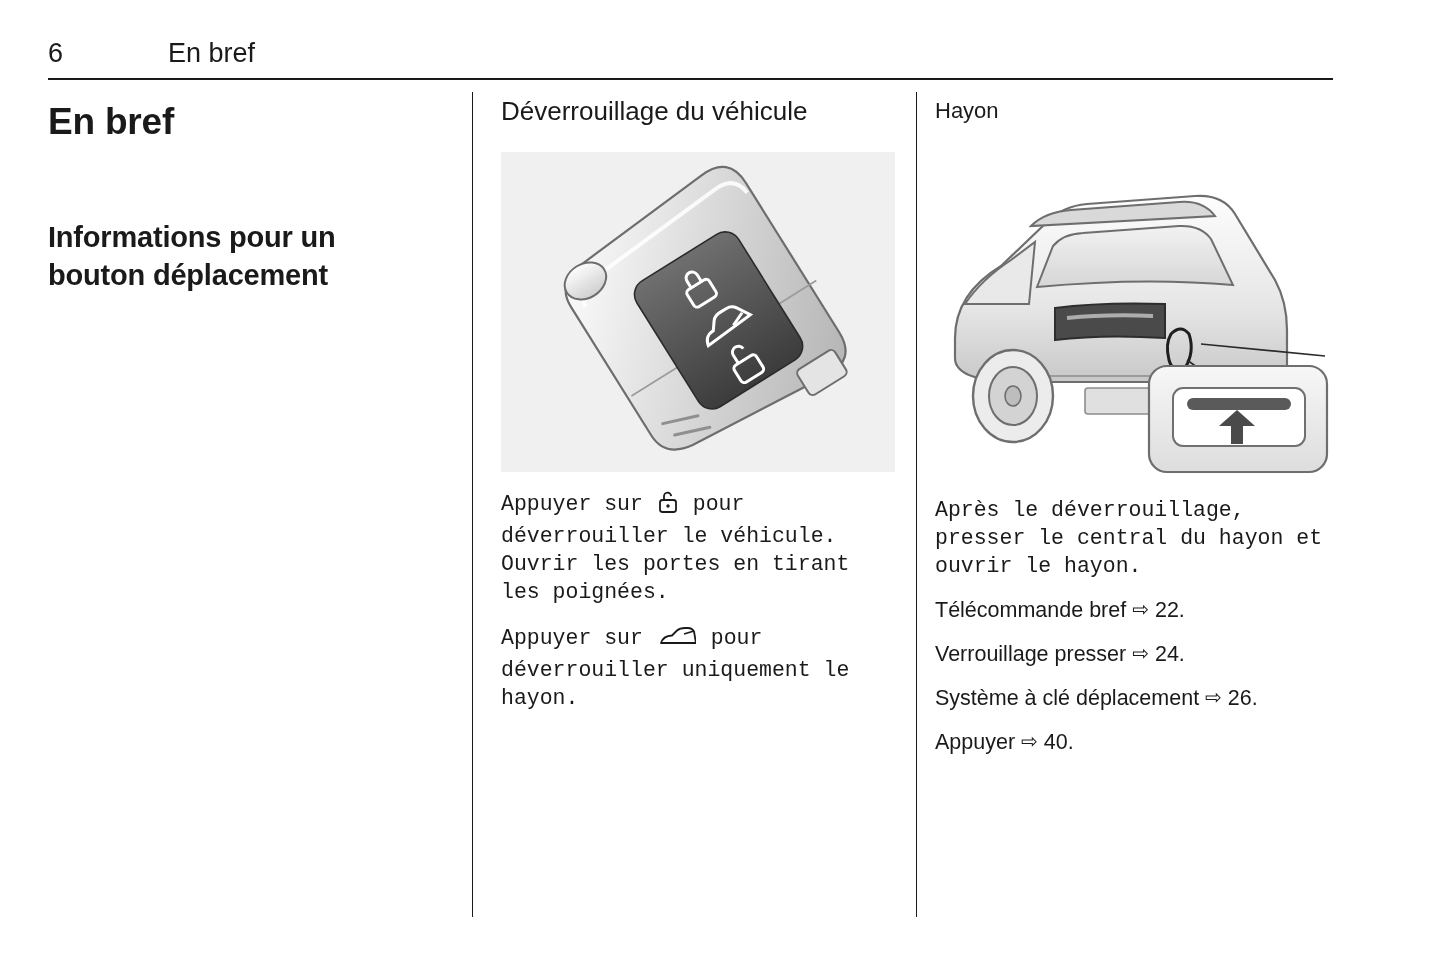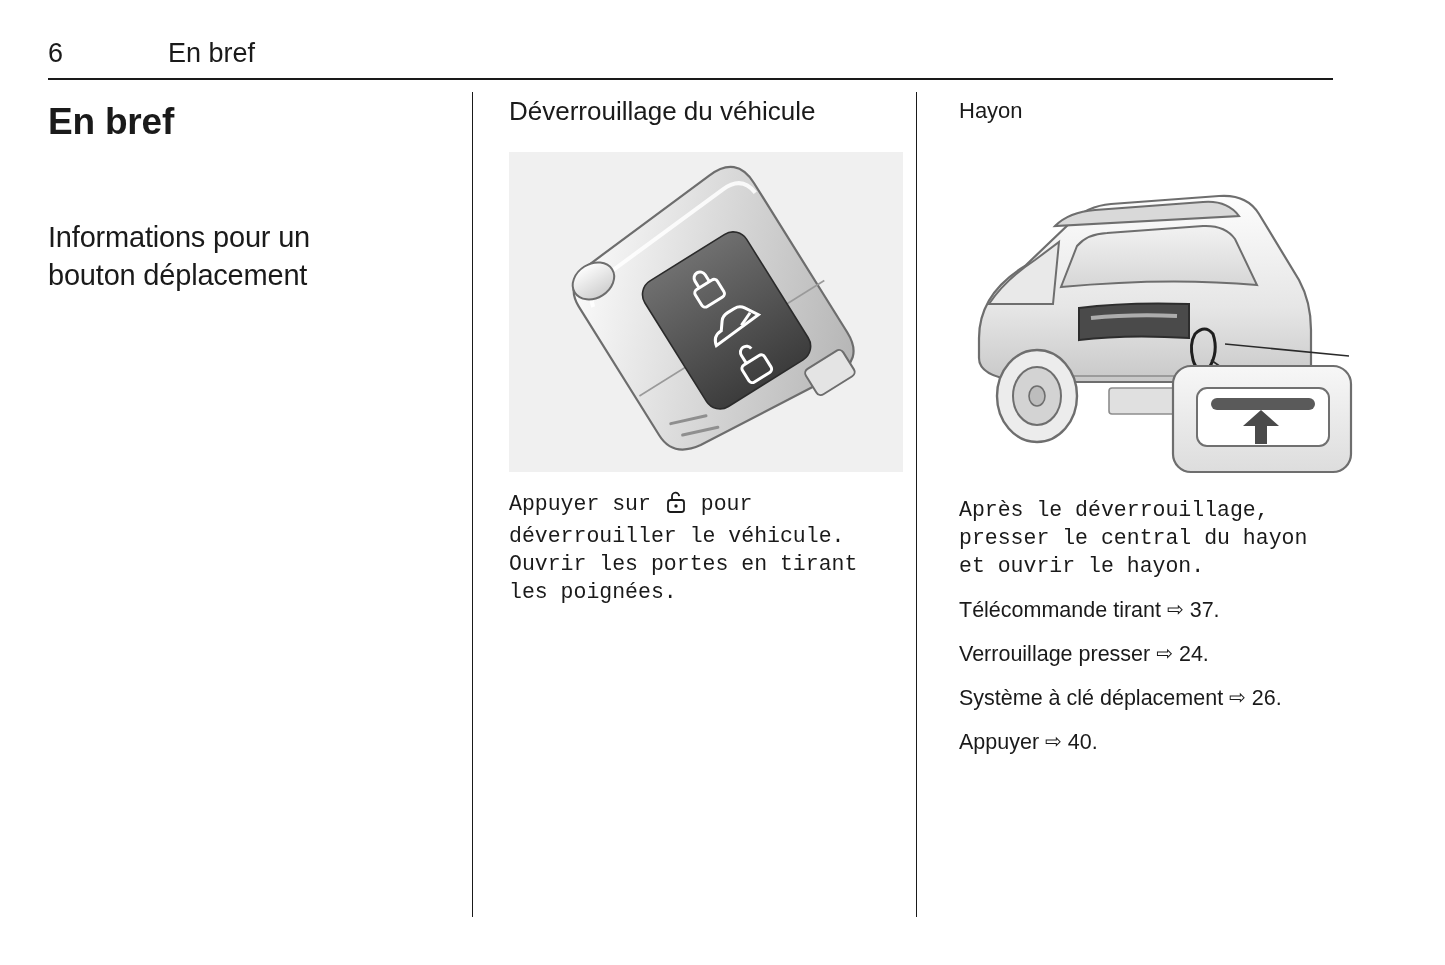--- a/index.html
+++ b/index.html
@@ -47,41 +47,41 @@
     height: 825px;
     display: flex;
   }
   .col {
     position: relative;
     box-sizing: border-box;
   }
   .col-1 { width: 424px; padding-right: 24px; }
   .col-2 {
     width: 444px;
-    padding-left: 36px;
+    padding-left: 28px;
     padding-right: 22px;
     border-left: 1.5px solid #1a1a1a;
   }
   .col-3 {
     width: 422px;
-    padding-left: 42px;
+    padding-left: 18px;
     border-left: 1.5px solid #1a1a1a;
   }
 
   
   h1.chapter-title {
     font-size: 37px;
     font-weight: bold;
     margin: 8px 0 0 0;
     line-height: 44px;
     letter-spacing: -0.2px;
   }
   h2.section-title {
     font-size: 29px;
-    font-weight: normal;
+    font-weight: bold;
     margin: 74px 0 0 0;
     line-height: 38px;
     letter-spacing: -0.2px;
   }
   h3.sub-heading {
     font-size: 26px;
     font-weight: normal;
     margin: 4px 0 0 0;
     line-height: 30px;
   }
@@ -215,20 +215,30 @@
       <span class="inline-sym">
         <svg width="20" height="24" viewBox="0 0 20 24">
           <rect x="2" y="10" width="16" height="12" rx="2.5" fill="none" stroke="#1a1a1a" stroke-width="1.8"></rect>
           <path d="M6 10 V6.5 a3.6 3.6 0 0 1 7.2 -0.4" fill="none" stroke="#1a1a1a" stroke-width="1.8"></path>
           <circle cx="10" cy="16" r="1.7" fill="#1a1a1a"></circle>
         </svg>
       </span>
       <span>pour déverrouiller le véhicule. Ouvrir les portes en tirant les poignées.</span>
     </p>
 
+    <p class="body-text">
+      <span>Appuyer sur</span>
+      <span class="inline-sym">
+        <svg width="38" height="22" viewBox="0 0 38 22">
+          <path d="M3 17 q2 -7 11 -7.5 l5 -5 q3 -2.5 8 -2.5 l3 0 q4 0 6 3.5 l2 11.5 z" fill="none" stroke="#1a1a1a" stroke-width="1.8" stroke-linejoin="round"></path>
+          <path d="M26 8 l10 -3" fill="none" stroke="#1a1a1a" stroke-width="1.8"></path>
+        </svg>
+      </span>
+      <span>pour déverrouiller uniquement le hayon.</span>
+    </p>
   </div>
 
   <div class="col col-3">
     <h3 class="sub-heading-small">Hayon</h3>
 
     <div class="figure fig-tailgate">
       <svg width="396" height="330" viewBox="0 0 396 330">
         <defs>
           <linearGradient id="carGrad" x1="0" y1="0" x2="0" y2="1">
             <stop offset="0%" stop-color="#fdfdfd"></stop>
@@ -279,23 +289,23 @@
           <rect x="252" y="250" width="104" height="12" rx="6" fill="#5a5a5a"></rect>
 
           <path d="M296 296 l0 -18 l-12 0 l18 -16 l18 16 l-12 0 l0 18 z" fill="#4a4a4a"></path>
         </g>
       </svg>
     </div>
 
     <p class="body-text">Après le déverrouillage, presser le central du hayon et ouvrir le hayon.</p>
 
     <p class="ref-line">
-      <span>Télécommande tirant</span>
+      <span>Télécommande bref</span>
       <span class="ref-arrow">⇨</span>
-      <span>37.</span>
+      <span>22.</span>
     </p>
 
     <p class="ref-line">
       <span>Verrouillage presser</span>
       <span class="ref-arrow">⇨</span>
       <span>24.</span>
     </p>
 
     <p class="ref-line">
       <span>Système à clé déplacement</span>

